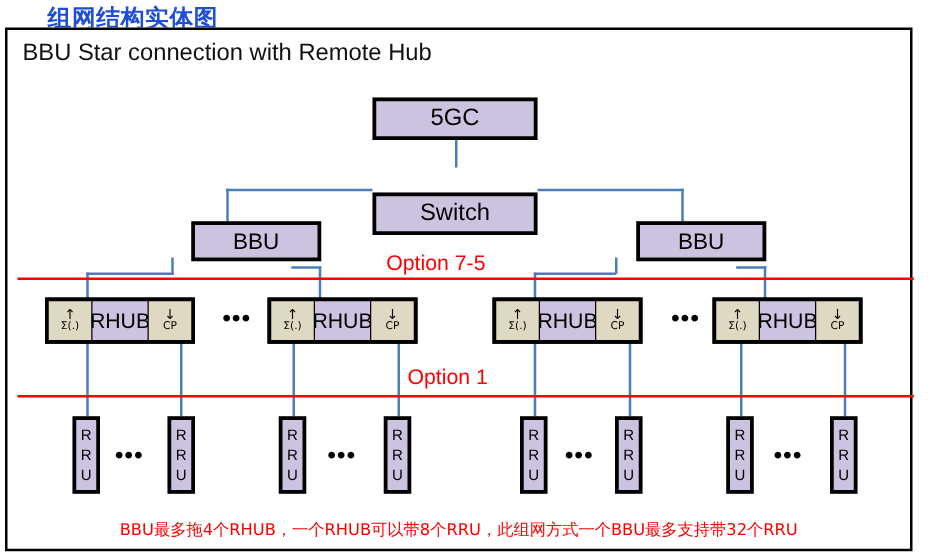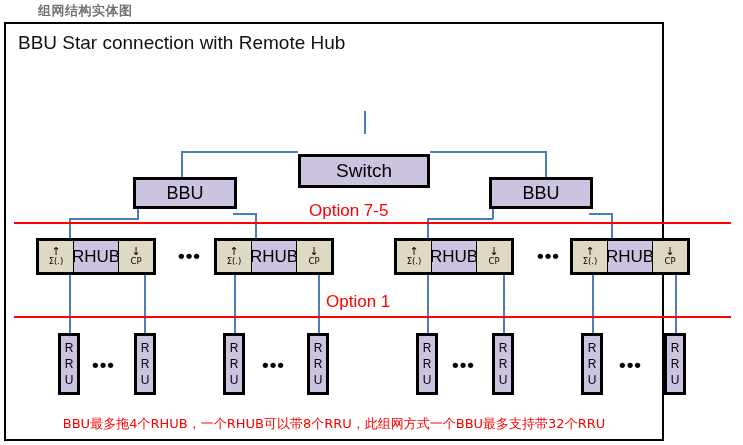--- a/index.html
+++ b/index.html
@@ -11,28 +11,28 @@
     position:relative;
   }
   
   #header-strip{
     position:absolute;left:0;top:0;width:743px;height:22px;
     background:#ffffff;
   }
   #header-label{
     position:absolute;left:38px;top:2px;
     font-family:"DejaVu Sans", sans-serif;
-    font-size:13px;font-weight:bold;color:#737373;
+    font-size:19px;font-weight:bold;color:#1d4ed8;
     letter-spacing:0.5px;
     white-space:nowrap;
   }
   
   #diagram-frame{
     position:absolute;left:4px;top:22px;
-    width:660px;height:419px;
+    width:726px;height:419px;
     border:2px solid #000000;
     background:#ffffff;
     box-sizing:border-box;
   }
   #diagram-title{
     position:absolute;left:12px;top:8px;
     font-size:19px;color:#111111;
     white-space:nowrap;
   }
   
@@ -40,21 +40,21 @@
     position:absolute;
     background:#CCC3E0;
     border:3px solid #000000;
     box-sizing:border-box;
     display:flex;align-items:center;justify-content:center;
     color:#000000;
     z-index:6;
   }
   .node-5gc{ font-size:19px; }
   .node-switch{ font-size:19px;margin-top:21px; }
-  .node-bbu{ font-size:18px; }
+  .node-bbu{ font-size:18px;margin-left:20px; }
   
   .rhub-module{
     position:absolute;
     height:37px;
     border:3px solid #000000;
     box-sizing:border-box;
     display:flex;
     background:#000000;
     z-index:6;
   }
@@ -151,20 +151,23 @@
   <div id="diagram-title">BBU Star connection with Remote Hub</div>
 
   <div class="conn-v" style="left:358px;top:87px;height:23px;"></div>
 
   <div class="conn-h" style="left:175px;top:127px;width:117px;"></div>
   <div class="conn-v" style="left:175px;top:127px;height:28px;"></div>
 
   <div class="conn-h" style="left:424px;top:127px;width:117px;"></div>
   <div class="conn-v" style="left:539px;top:127px;height:28px;"></div>
 
+  <div class="node node-5gc" style="left:292px;top:54px;width:132px;height:34px;">
+    <span>5GC</span>
+  </div>
 
   <div class="node node-switch" style="left:292px;top:109px;width:132px;height:34px;">
     <span>Switch</span>
   </div>
 
   <div class="node node-bbu" style="left:127px;top:153px;width:104px;height:32px;">
     <span>BBU</span>
   </div>
 
   <div class="node node-bbu" style="left:483px;top:153px;width:104px;height:32px;">

